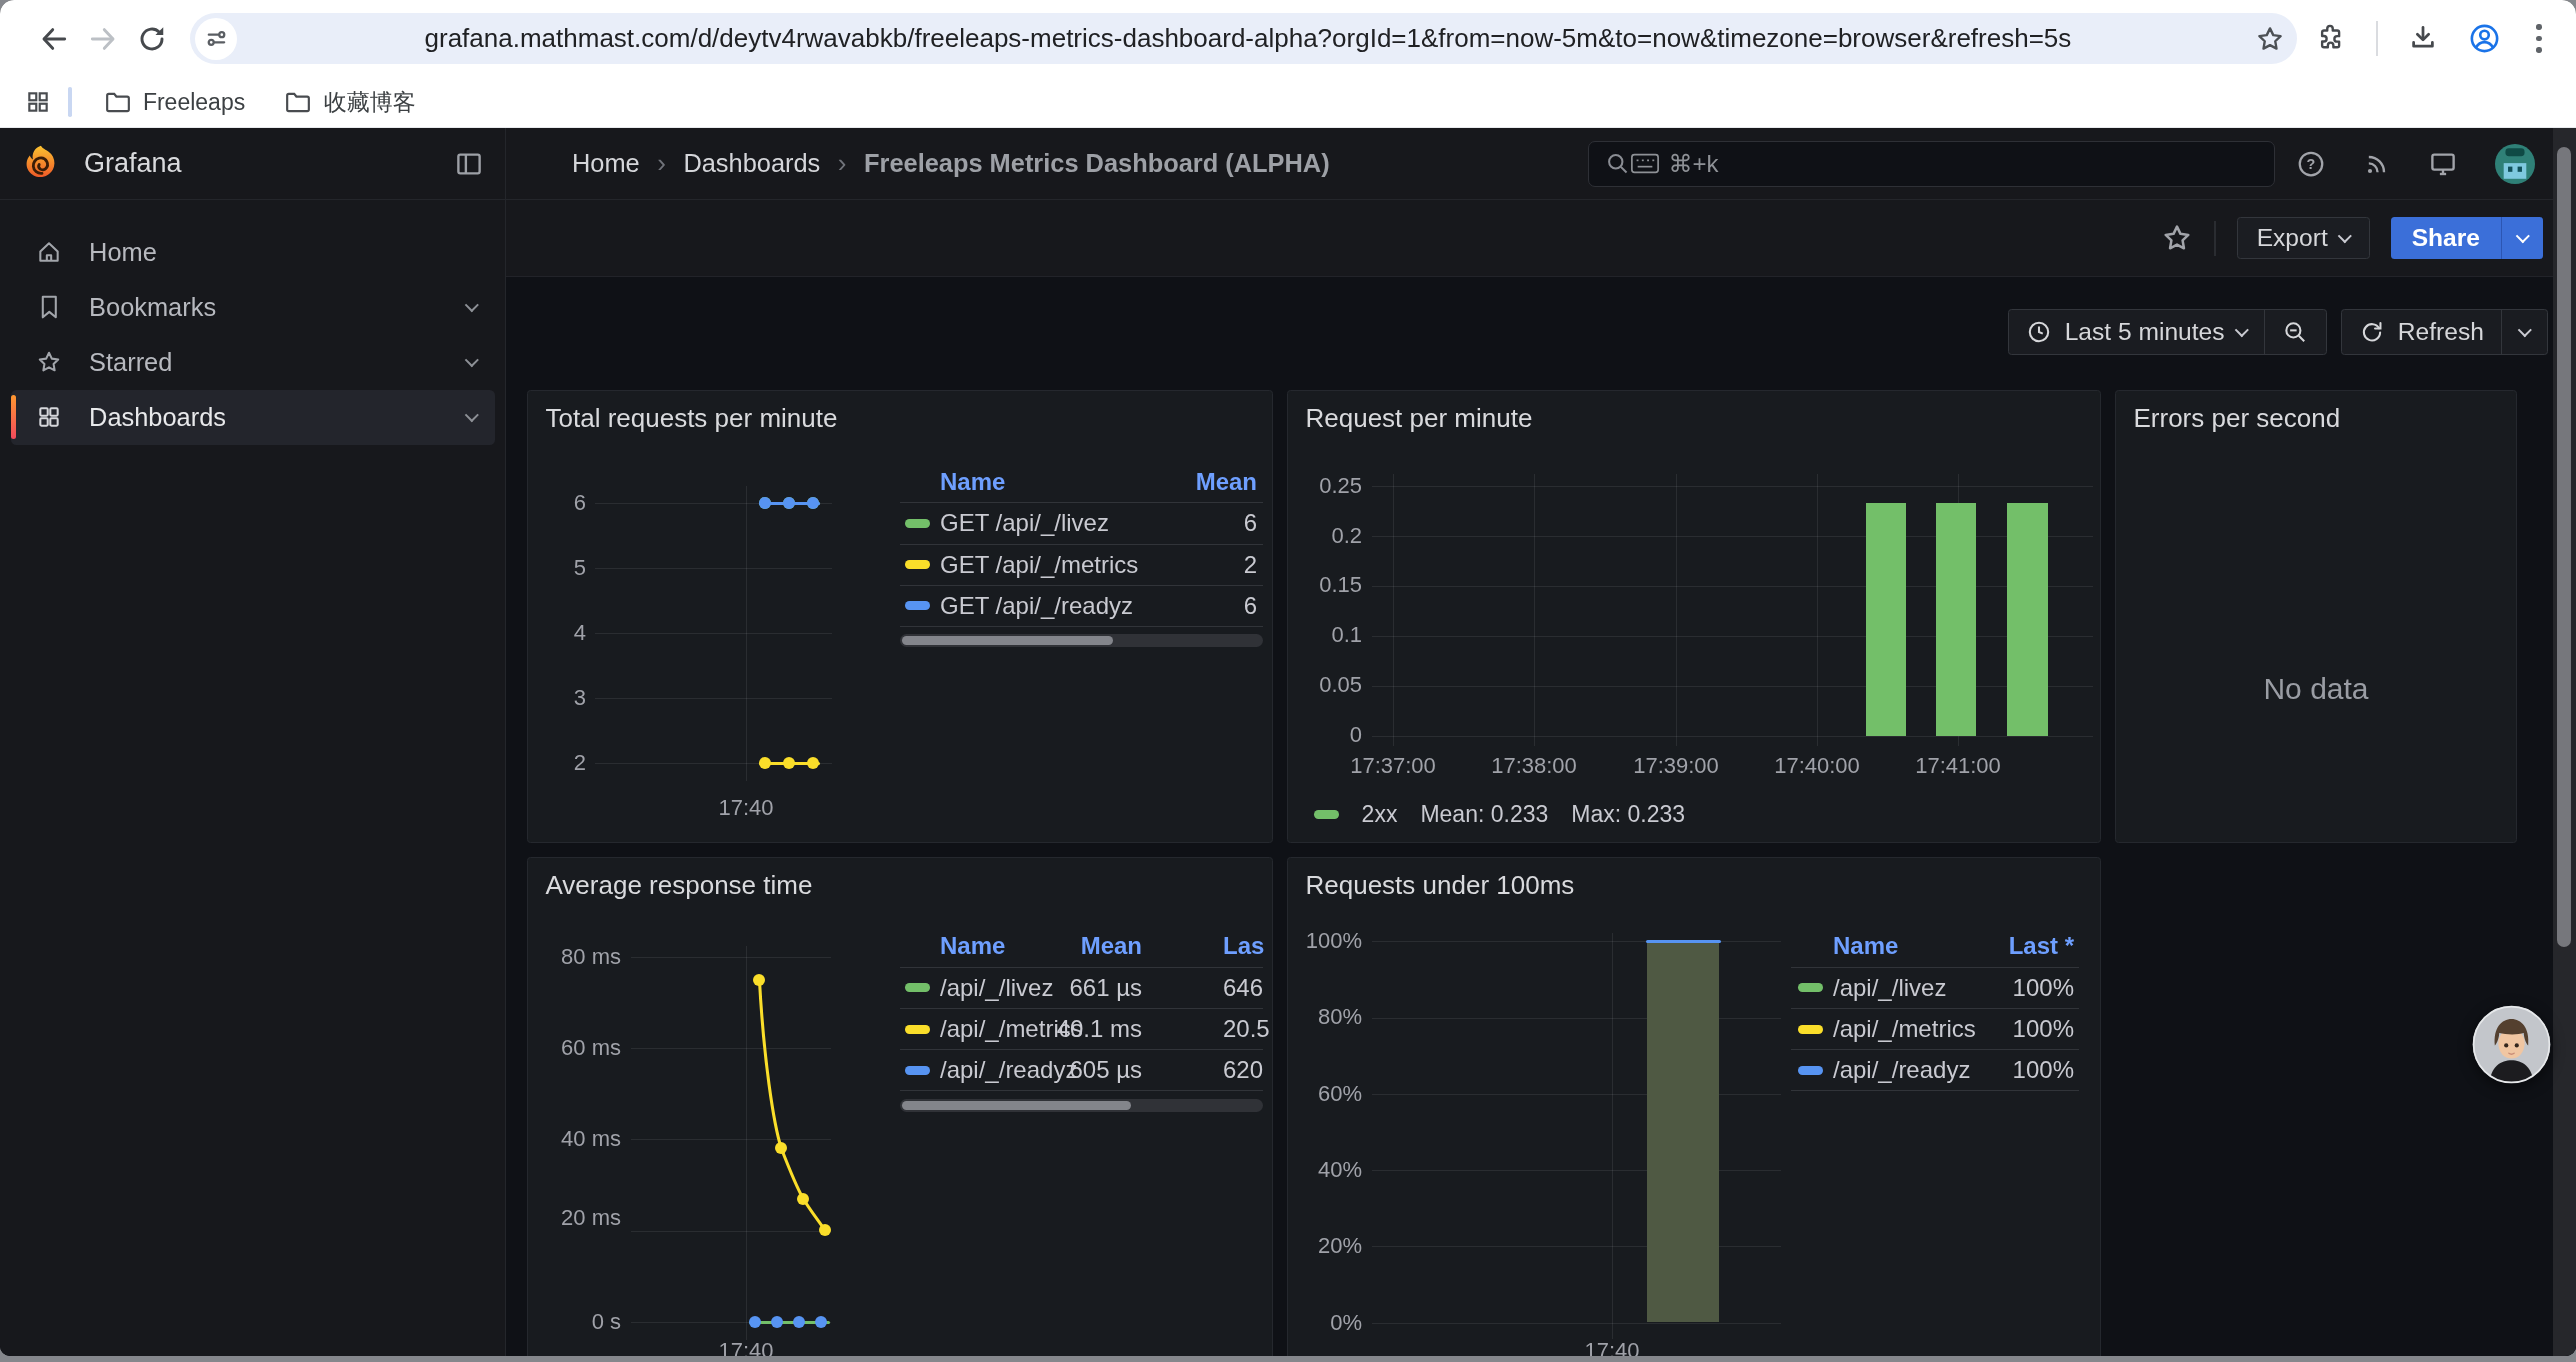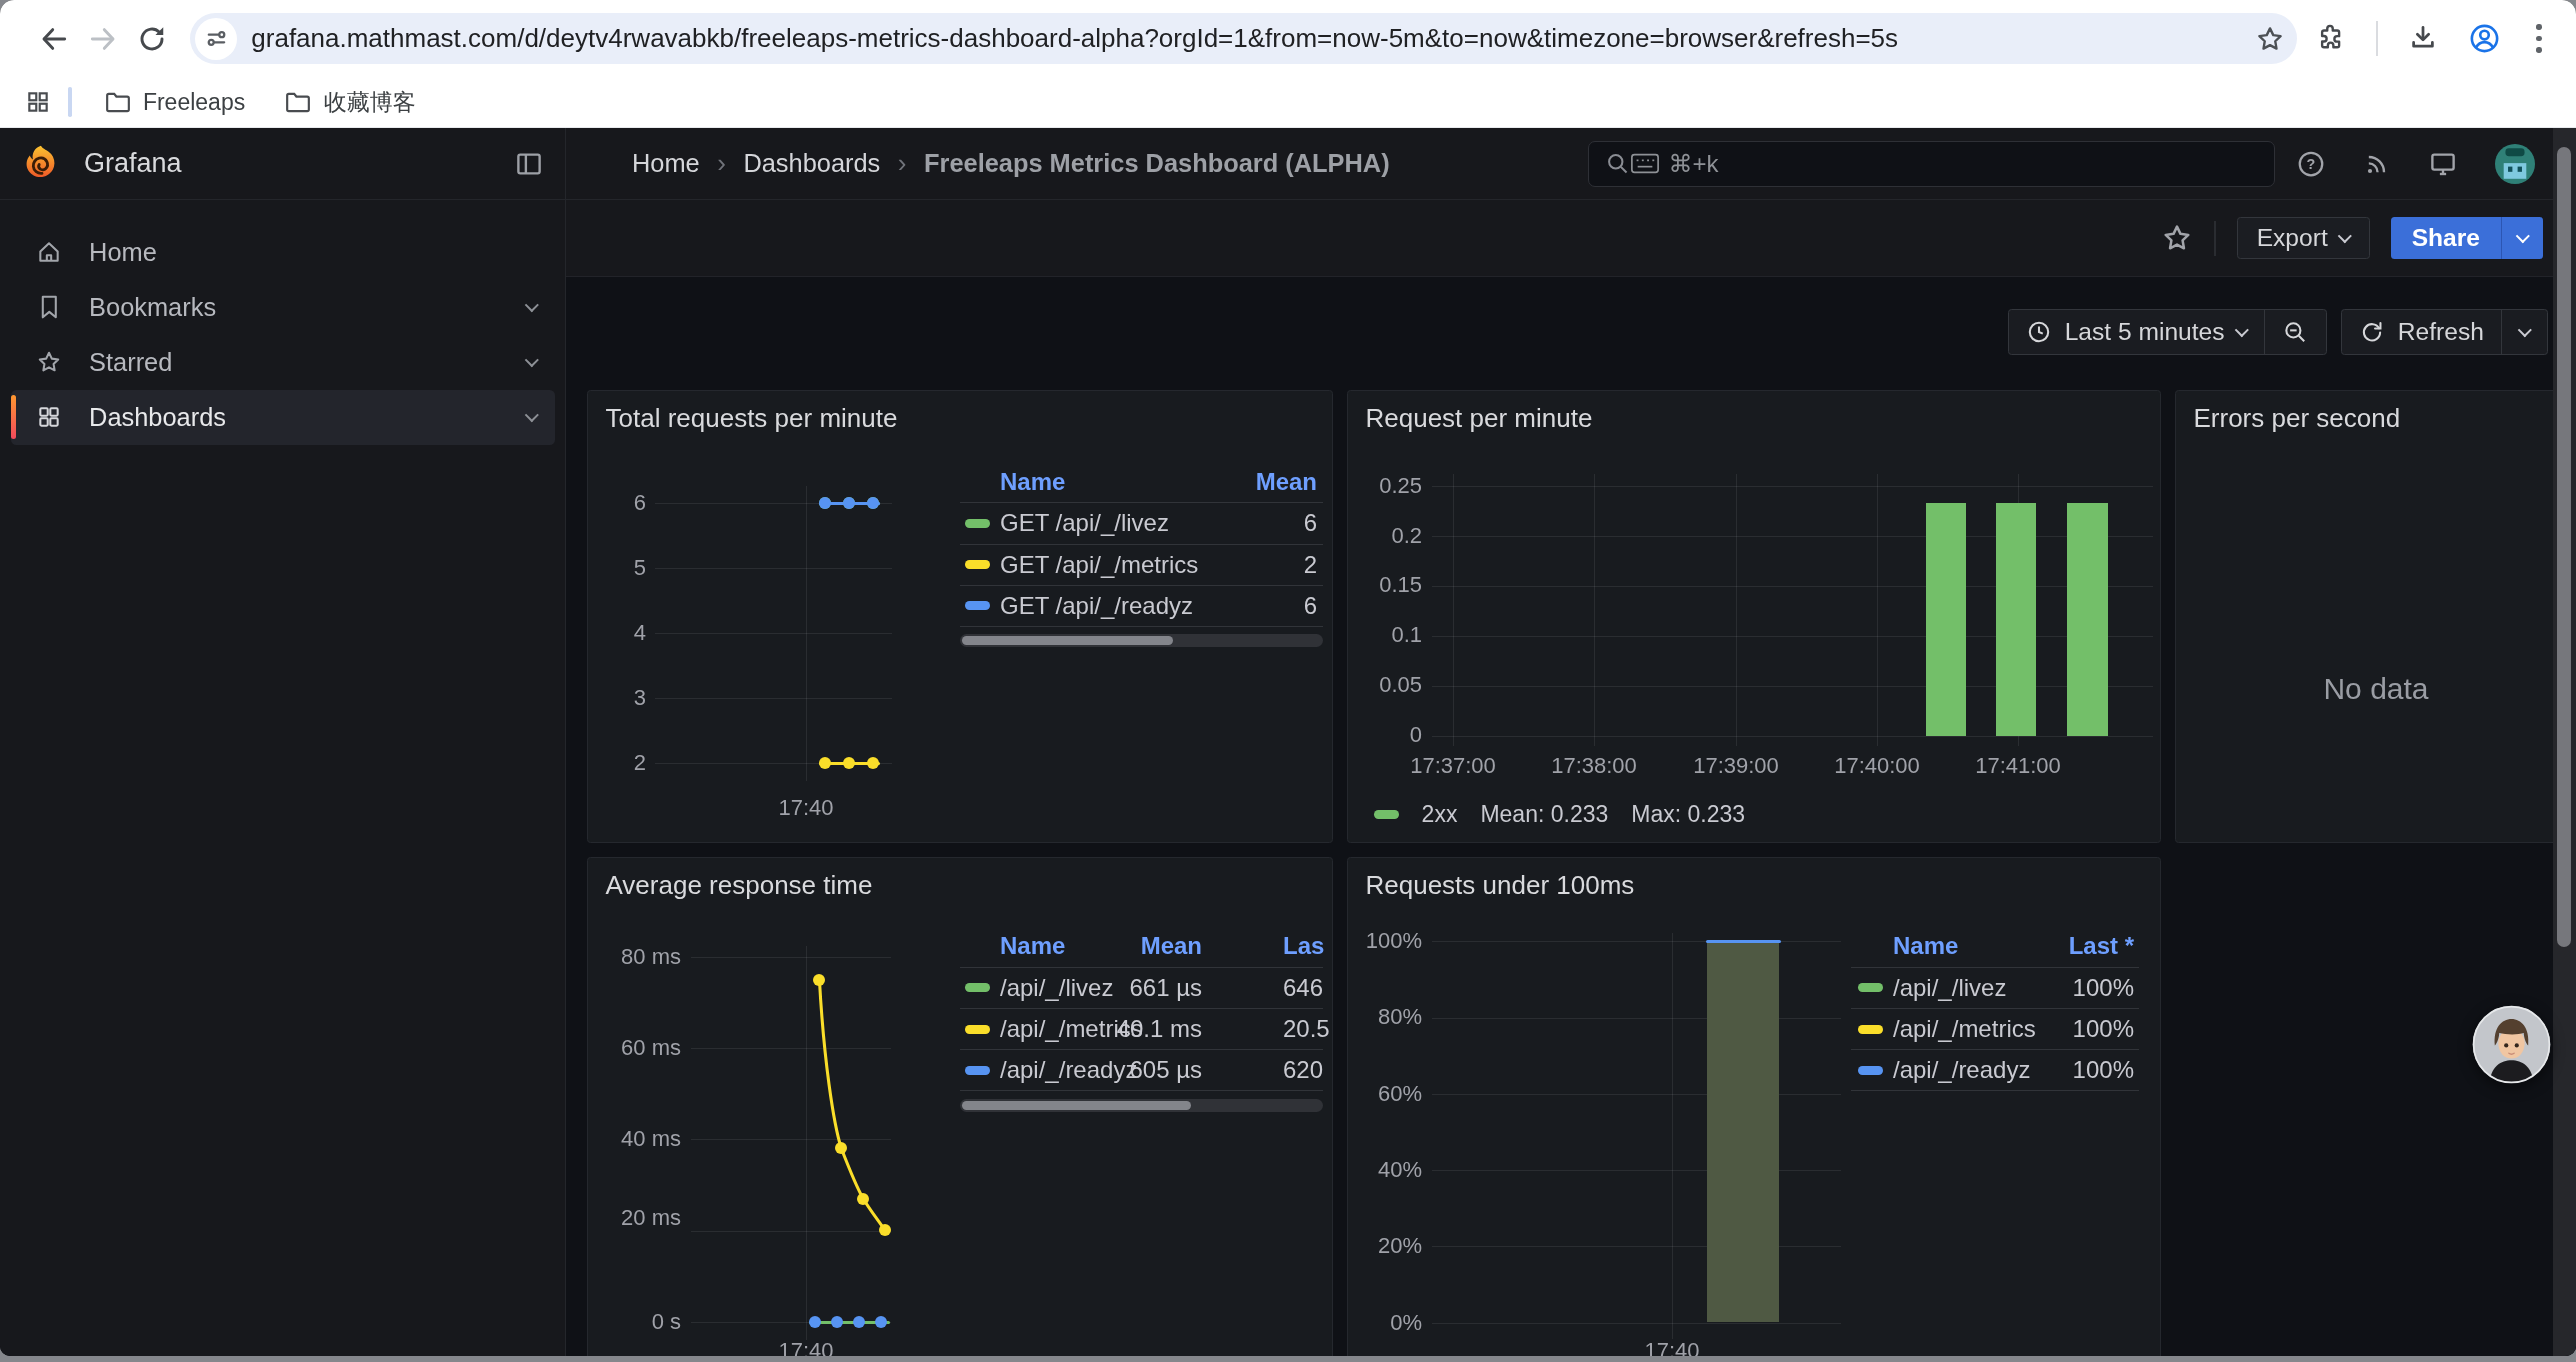--- a/index.html
+++ b/index.html
@@ -2,21 +2,21 @@
 <html style="font-size:14px"><head>
 <meta charset="utf-8">
 <style>
   * { margin:0; padding:0; box-sizing:border-box; }
   body { font-family:"Liberation Sans", sans-serif; }
   .desktop { position:relative; width:2576px; height:1363px; background:#85878c; overflow:hidden; }
   .window { position:absolute; left:0; top:0; width:2576px; height:1356px;
             border-radius:14px 14px 10.5px 10.5px; overflow:hidden; background:#0f1116; }
 
   
-  .chrome-toolbar { position:relative; height:77px; background:#ffffff; display:flex; align-items:center; padding:0 29px; }
+  .chrome-toolbar { position:relative; height:77px; background:#ffffff; display:flex; align-items:center; padding:0 29px;text-align:center; }
   .nav-btn { width:49px; height:49px; border-radius:50%; display:flex; align-items:center; justify-content:center; flex:0 0 auto; }
   .nav-btn svg { display:block; }
   .omnibox { height:51px; background:#e9eef9; border-radius:25.4px; flex:1 1 auto; margin:0 19px 0 14px;
              display:flex; align-items:center; padding:0 12.3px 0 5.3px; min-width:0; }
   .tune-circle { width:42px; height:42px; border-radius:50%; background:#ffffff; display:flex; align-items:center; justify-content:center; flex:0 0 auto; }
   .url-text { font-size:26px; color:#202124; margin-left:14px; white-space:nowrap; overflow:hidden; flex:1 1 auto; }
   .omni-star { flex:0 0 auto; margin-left:10.5px; }
   .chrome-right { display:flex; align-items:center; gap:30px; flex:0 0 auto; }
   .chrome-divider { width:1.8px; height:35px; background:#dadce0; }
   .kebab { display:flex; flex-direction:column; gap:6.1px; padding:5.3px; }
@@ -24,21 +24,21 @@
 
   .bookmarks-bar { height:51px; background:#ffffff; display:flex; align-items:center; padding:0 24.6px; border-bottom:0.9px solid #e8eaed; }
   .bm-divider { width:3.5px; height:30px; background:#c9d7f2; border-radius:1.8px; margin:0 19px 0 17.5px; }
   .bm-item { display:flex; align-items:center; gap:12.3px; padding:7px 14px; border-radius:7px; }
   .bm-item + .bm-item { margin-left:12.3px; }
   .bm-label { font-size:23px; color:#3c4043; white-space:nowrap; }
 
   
   .app { position:relative; height:1228px; display:flex; background:#0f1116; color:#c9cad1; }
 
-  .sidebar { width:566px; flex:0 0 auto; background:#17181c; border-right:0.9px solid #24262b; }
+  .sidebar { width:506px; flex:0 0 auto; background:#17181c; border-right:0.9px solid #24262b; }
   .logo-row { height:72px; display:flex; align-items:center; padding:0 21px; border-bottom:0.9px solid #24262b; }
   .brand { font-size:27px; color:#d9dadd; margin-left:23px; flex:1; }
   .menu { padding-top:24.6px; }
   .menu-item { position:relative; height:55px; display:flex; align-items:center; margin:0 10.5px; padding:0 17.5px 0 24.6px; border-radius:5.3px; }
   .menu-item .mi-label { font-size:25.4px; color:#b7b9bf; margin-left:26px; flex:1; }
   .menu-item.active { background:#23252c; }
   .menu-item.active .mi-label { color:#e8e9eb; }
   .menu-item.active .accent { position:absolute; left:0; top:5.3px; bottom:5.3px; width:5.3px; border-radius:3.5px;
                               background:linear-gradient(180deg,#ff9830,#f2495c); }
   .mi-icon { width:28px; display:flex; justify-content:center; }

